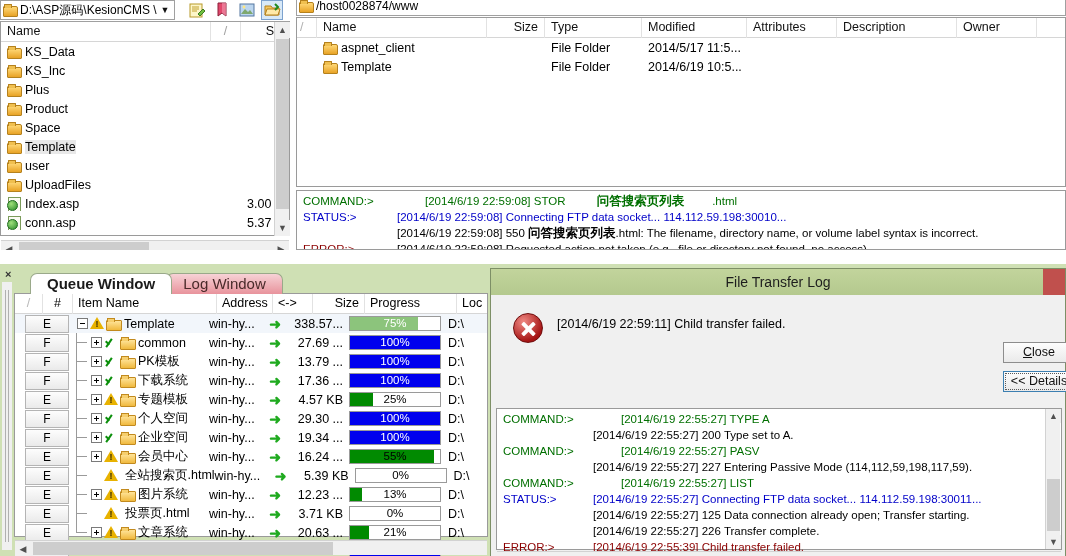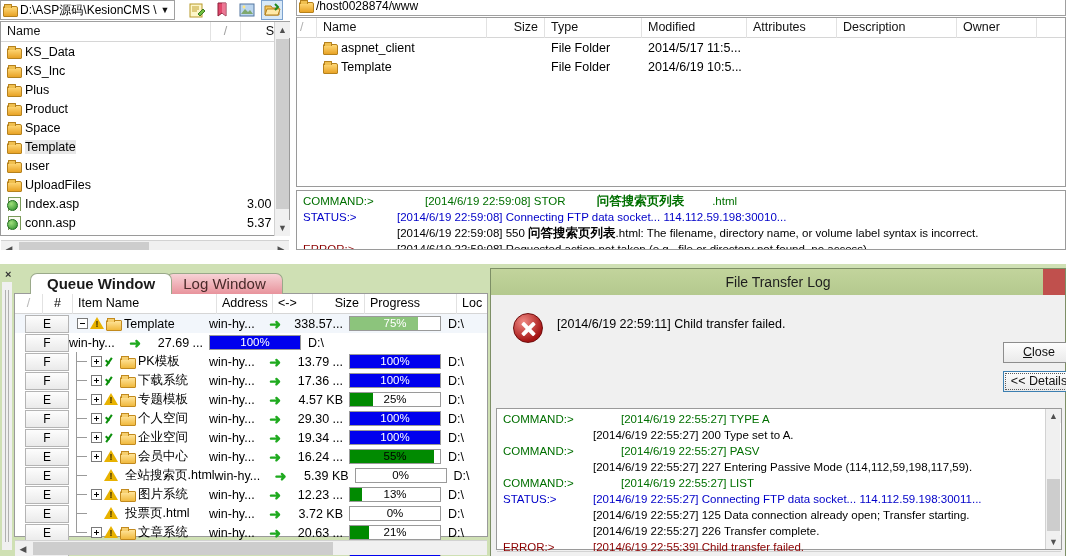--- a/index.html
+++ b/index.html
@@ -489,20 +489,27 @@
           <div class="pbar-wrap">
             <div class="pbar">
               <div class="fill" style="width: 75%; background: rgb(140, 196, 124);"></div>
               <div class="ptxt" style="color: rgb(255, 255, 255);">75%</div>
             </div>
           </div>
           <div class="qloc">D:\</div>
         </div>
         <div class="qrow">
           <div class="ef">F</div>
+          <div class="qname">
+            <span class="tree-stem"></span>
+            <span class="expander plus"></span>
+            <span class="check-ico"></span>
+            <span class="fold-sm"></span>
+            <span class="qlbl">common</span>
+          </div>
           <div class="qaddr">win-hy...</div>
           <div class="arrow-g">➜</div>
           <div class="qsize">27.69 ...</div>
           <div class="pbar-wrap">
             <div class="pbar">
               <div class="fill" style="width: 100%; background: rgb(0, 0, 238);"></div>
               <div class="ptxt" style="color: rgb(255, 255, 255);">100%</div>
             </div>
           </div>
           <div class="qloc">D:\</div>
@@ -671,21 +678,21 @@
           <div class="ef">E</div>
           <div class="qname">
             <span class="tree-stem"></span>
             <span class="expander hidden"></span>
             <span class="warn-ico"></span>
             <span class="fold-sm blank" style="flex: 0 0 2px;"></span>
             <span class="qlbl">投票页.html</span>
           </div>
           <div class="qaddr">win-hy...</div>
           <div class="arrow-g">➜</div>
-          <div class="qsize">3.72 KB</div>
+          <div class="qsize">3.71 KB</div>
           <div class="pbar-wrap">
             <div class="pbar">
               <div class="fill" style="width: 0%; background: rgb(1, 138, 1);"></div>
               <div class="ptxt">0%</div>
             </div>
           </div>
           <div class="qloc">D:\</div>
         </div>
         <div class="qrow">
           <div class="ef">E</div>

